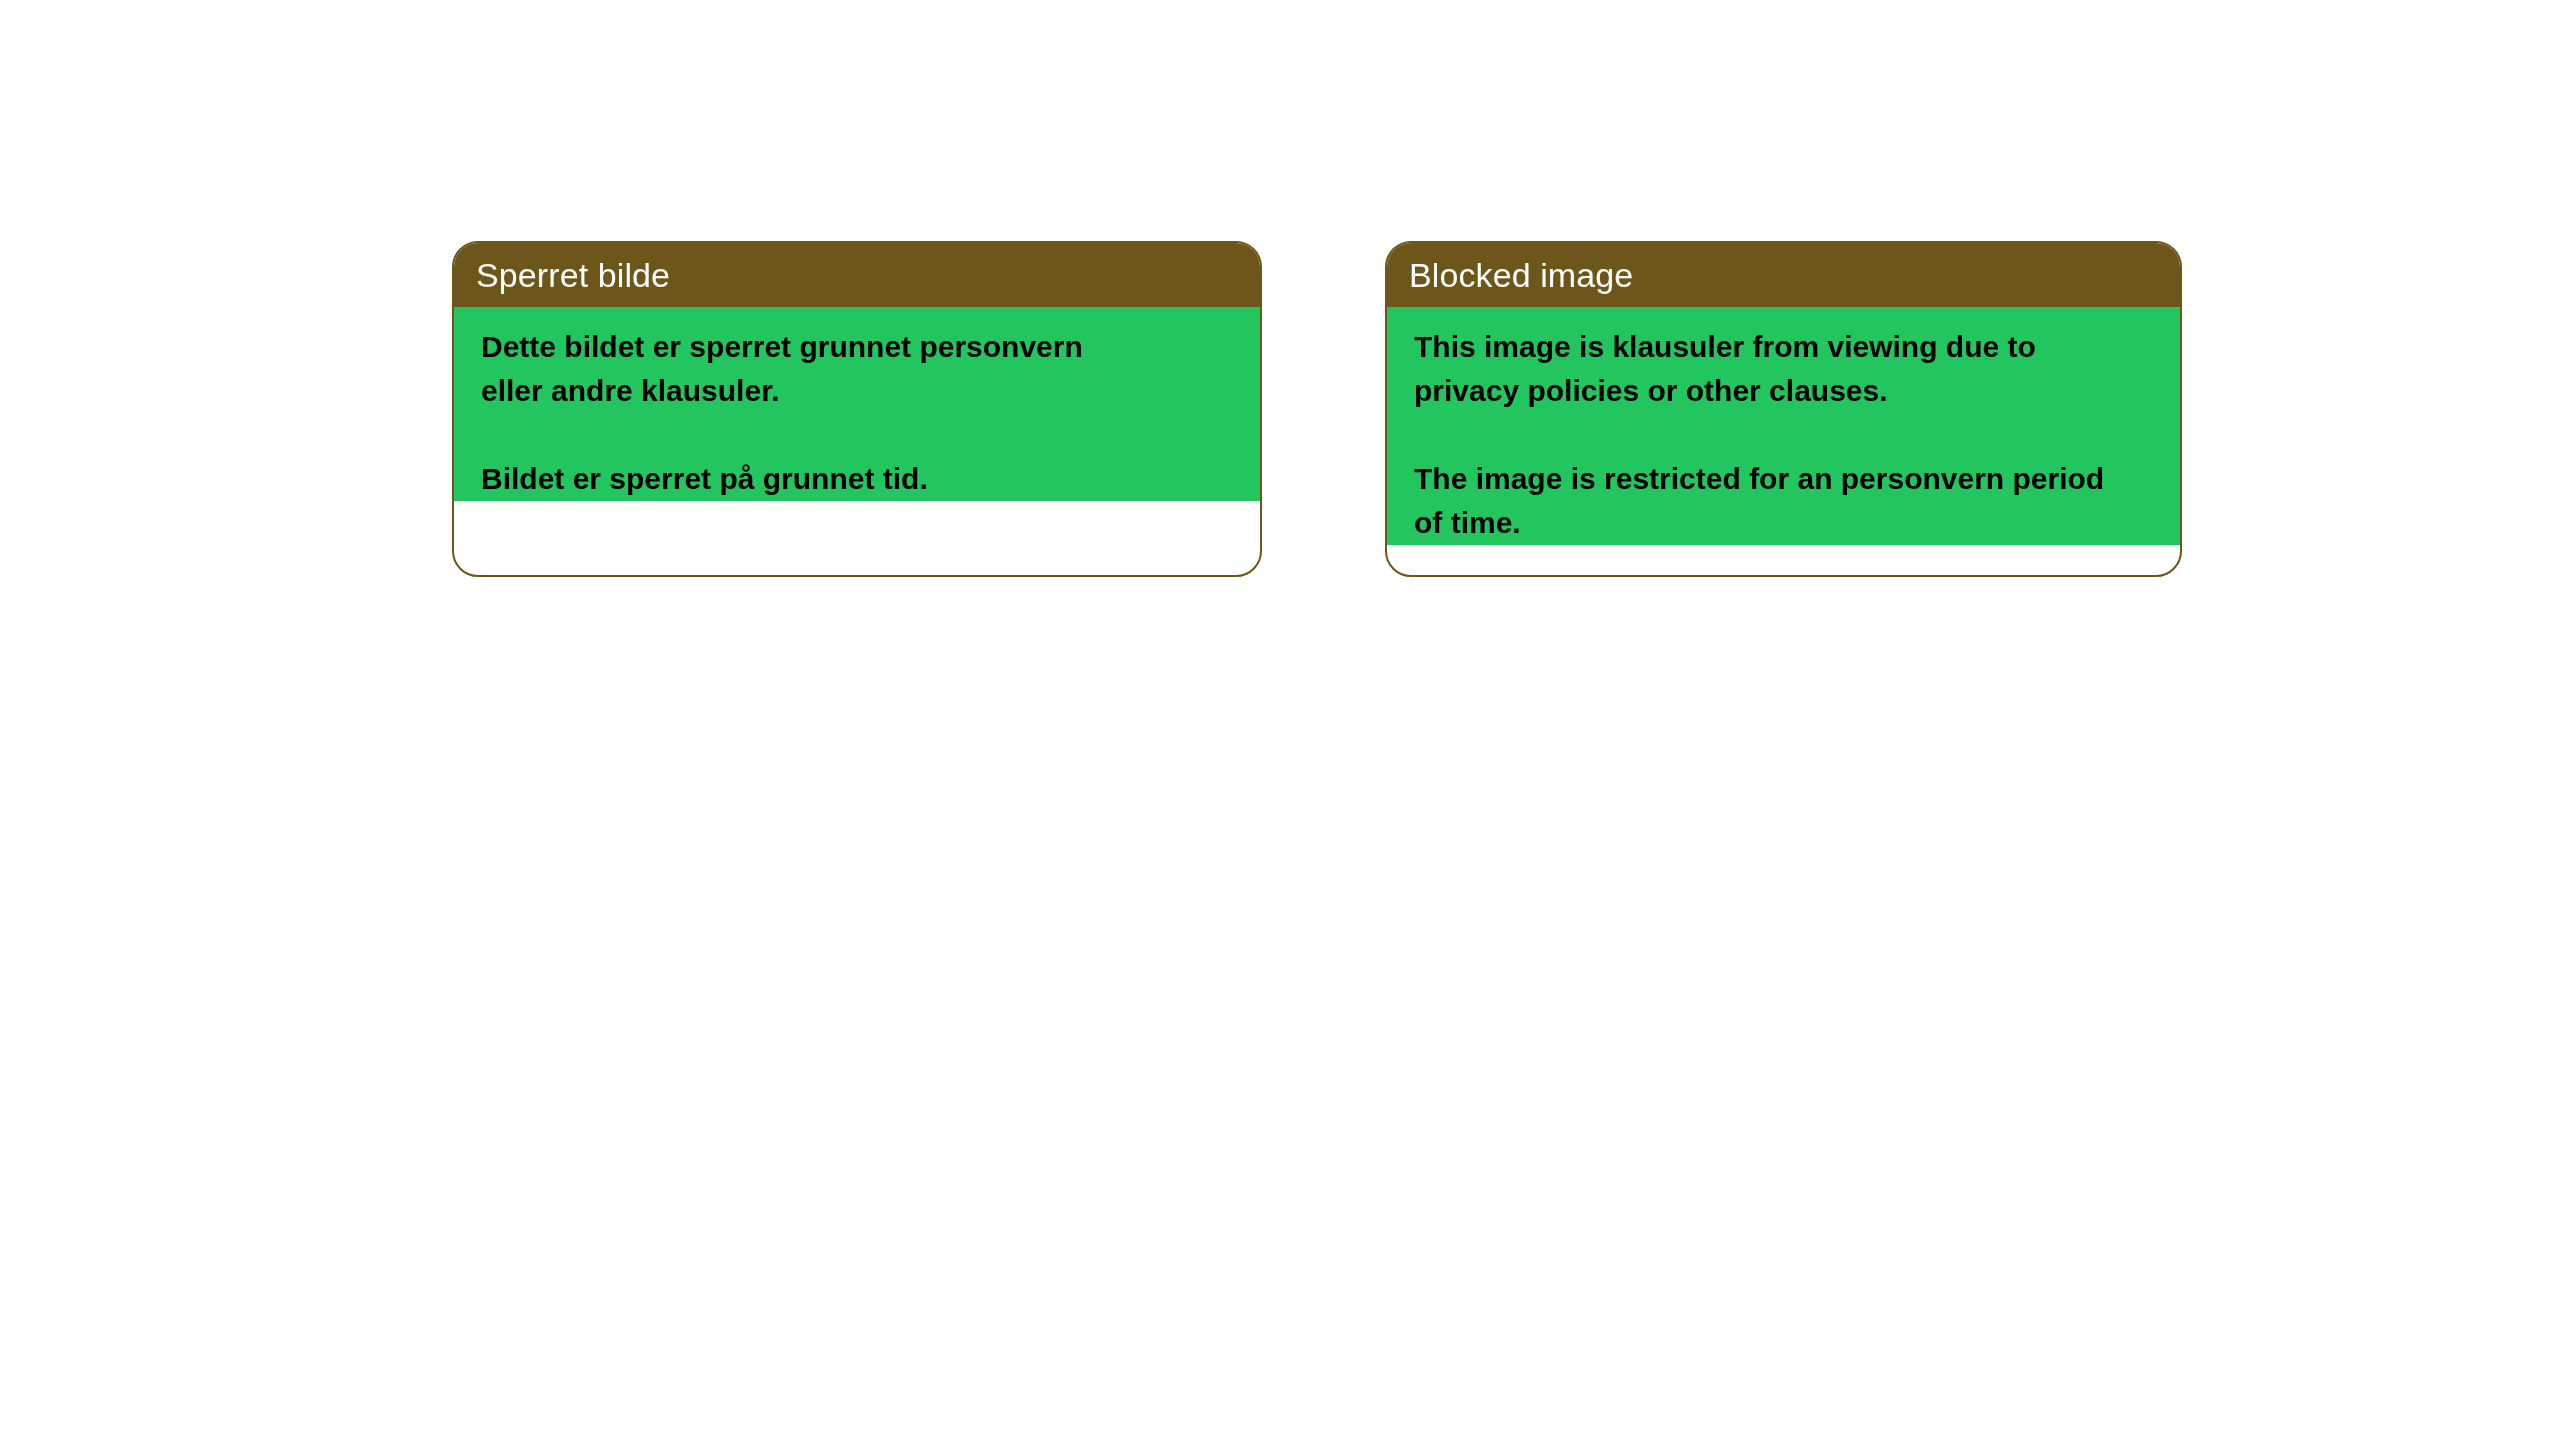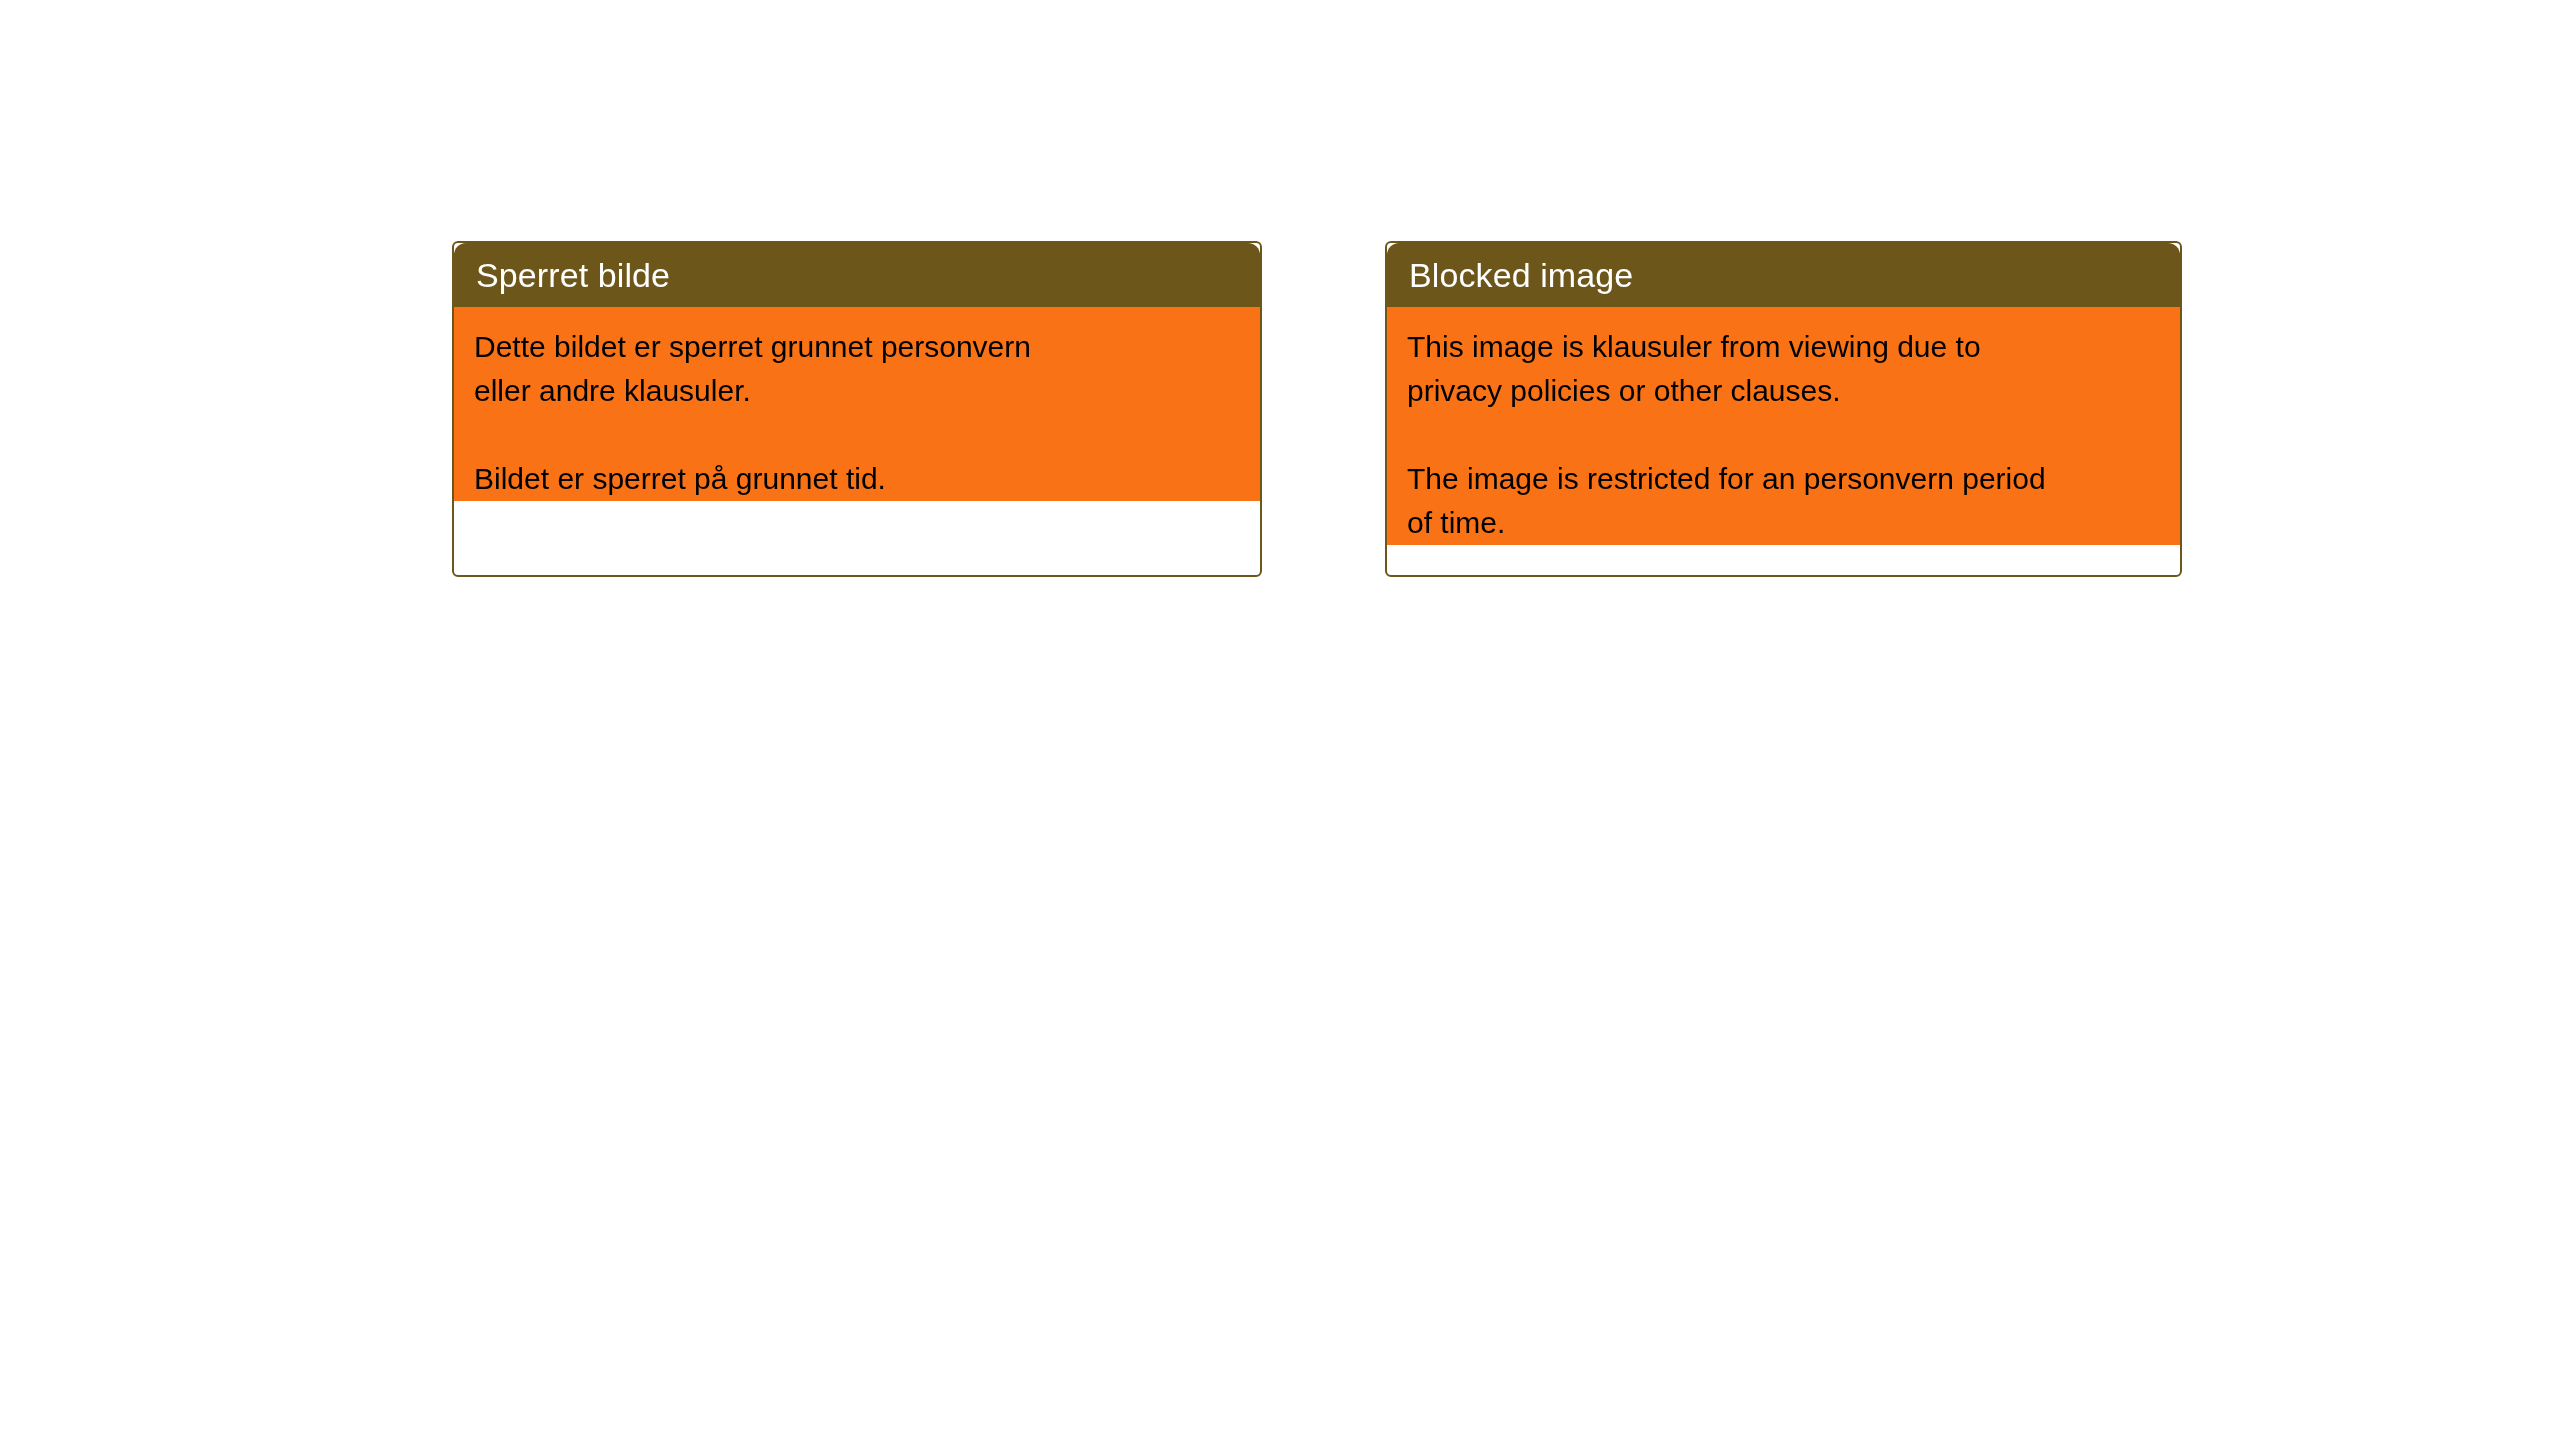--- a/index.html
+++ b/index.html
@@ -22,21 +22,21 @@
     top: 0;
     width: 2560px;
     height: 1440px;
   }
 
   .notice-card {
     position: absolute;
     box-sizing: border-box;
     background: #ffffff;
     border: 2px solid #6d561a;
-    border-radius: 6px;
+    border-radius: 26px;
     overflow: hidden;
   }
 
   .notice-card.no-card {
     left: 452px;
     top: 241px;
     width: 810px;
     height: 336px;
   }
 
@@ -60,22 +60,23 @@
   .card-title {
     color: #ffffff;
     font-size: 34px;
     font-weight: normal;
     line-height: 1;
     letter-spacing: 0.1px;
     white-space: nowrap;
   }
 
   .card-body {
-    padding: 18px 24px 0 20px;
-    background: #f97316;
+    padding: 18px 24px 0 27px;
+    background: #22c55e;
+    font-weight: bold;
   }
 
   .body-paragraph {
     color: #000000;
     font-size: 30px;
     line-height: 44px;
     margin: 0;
     white-space: pre-line;
   }
 

